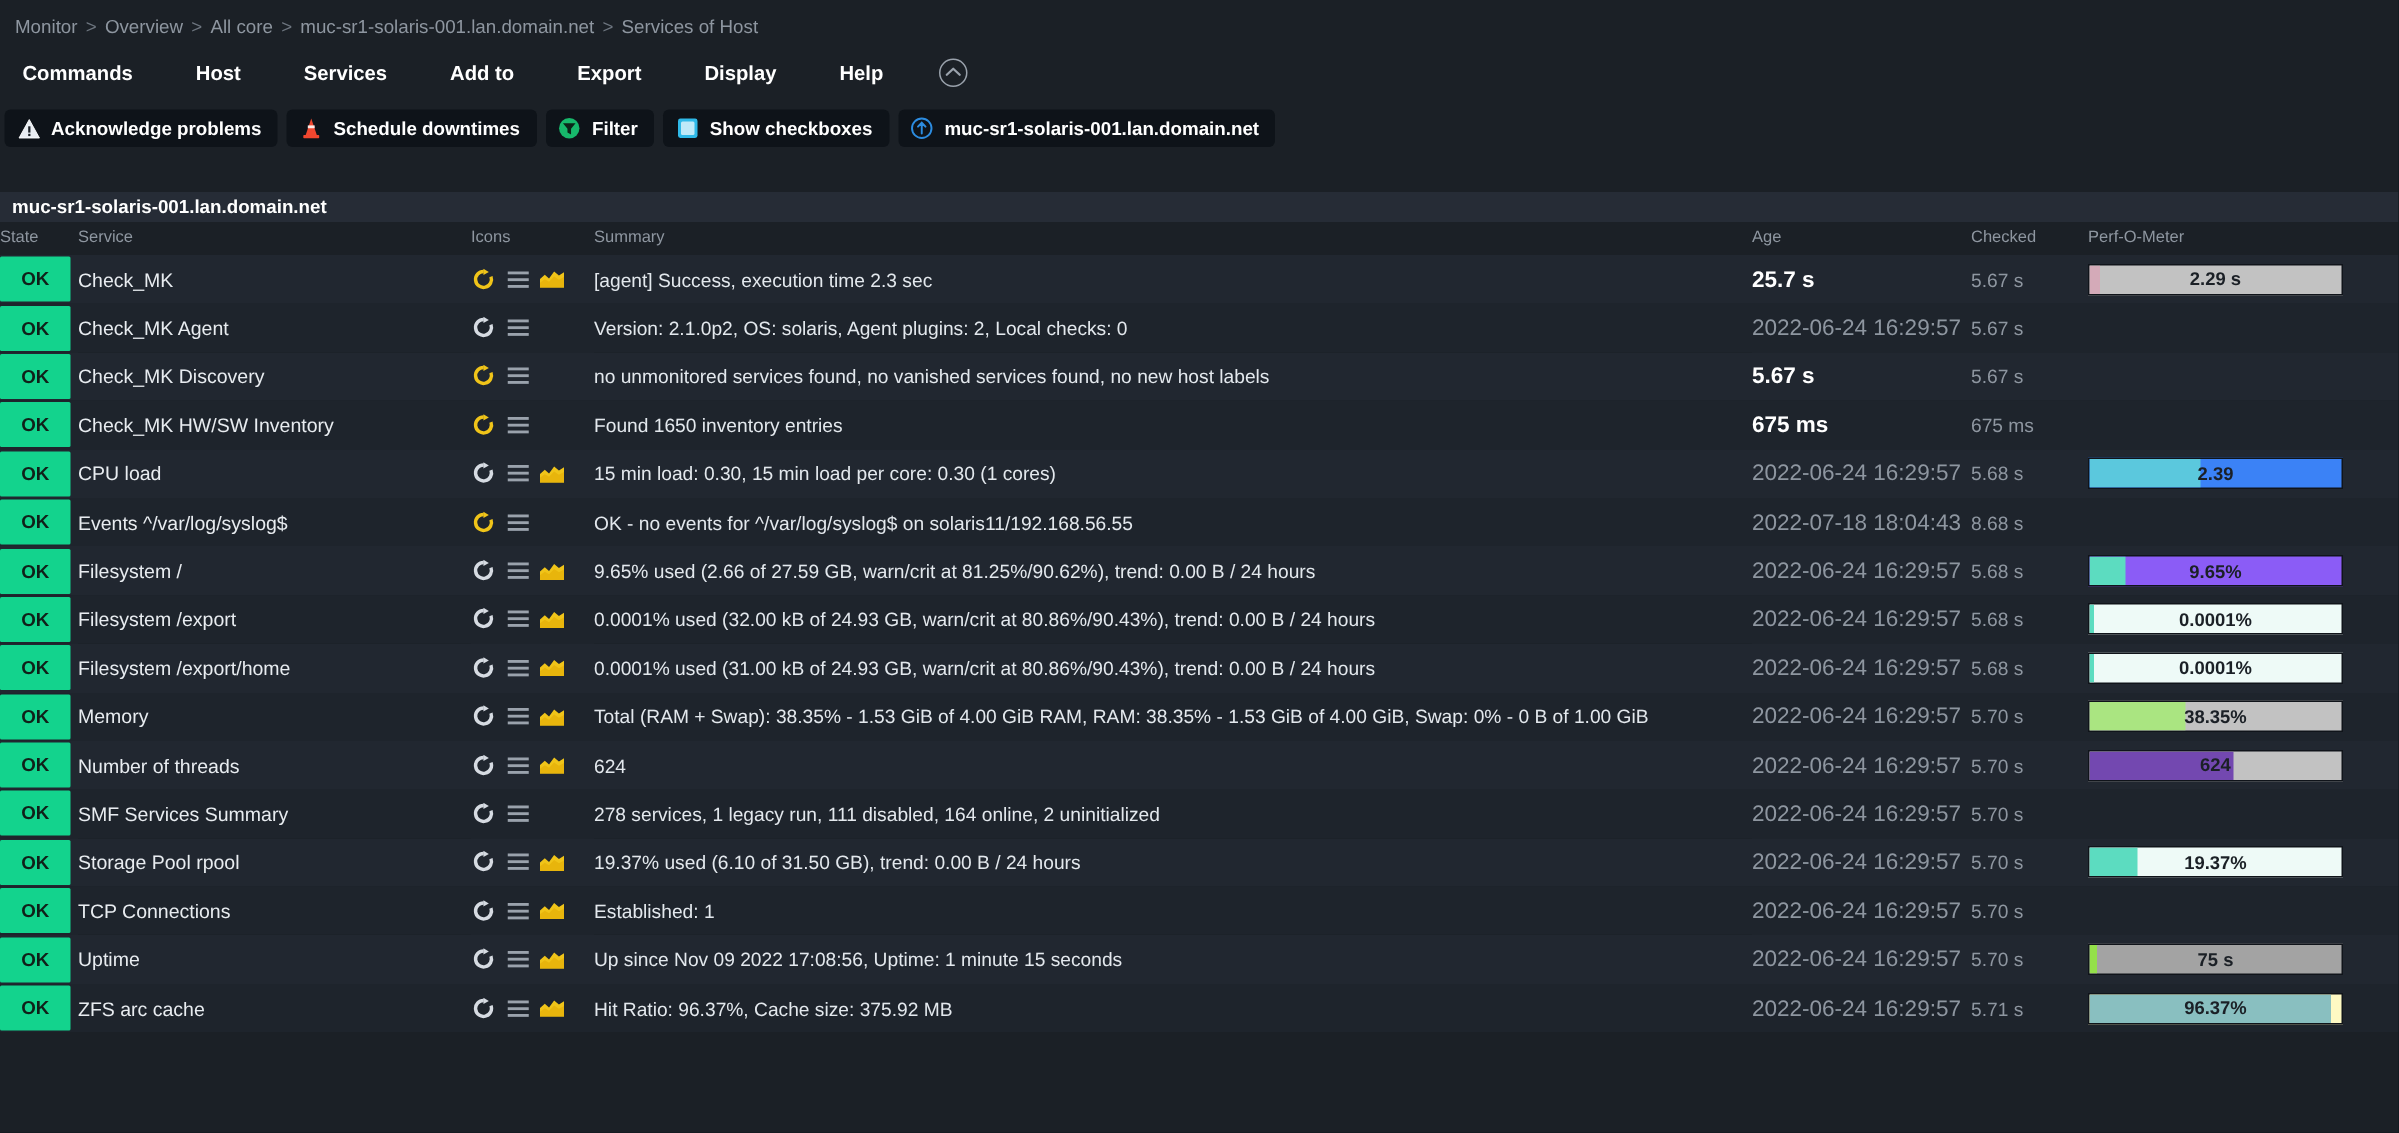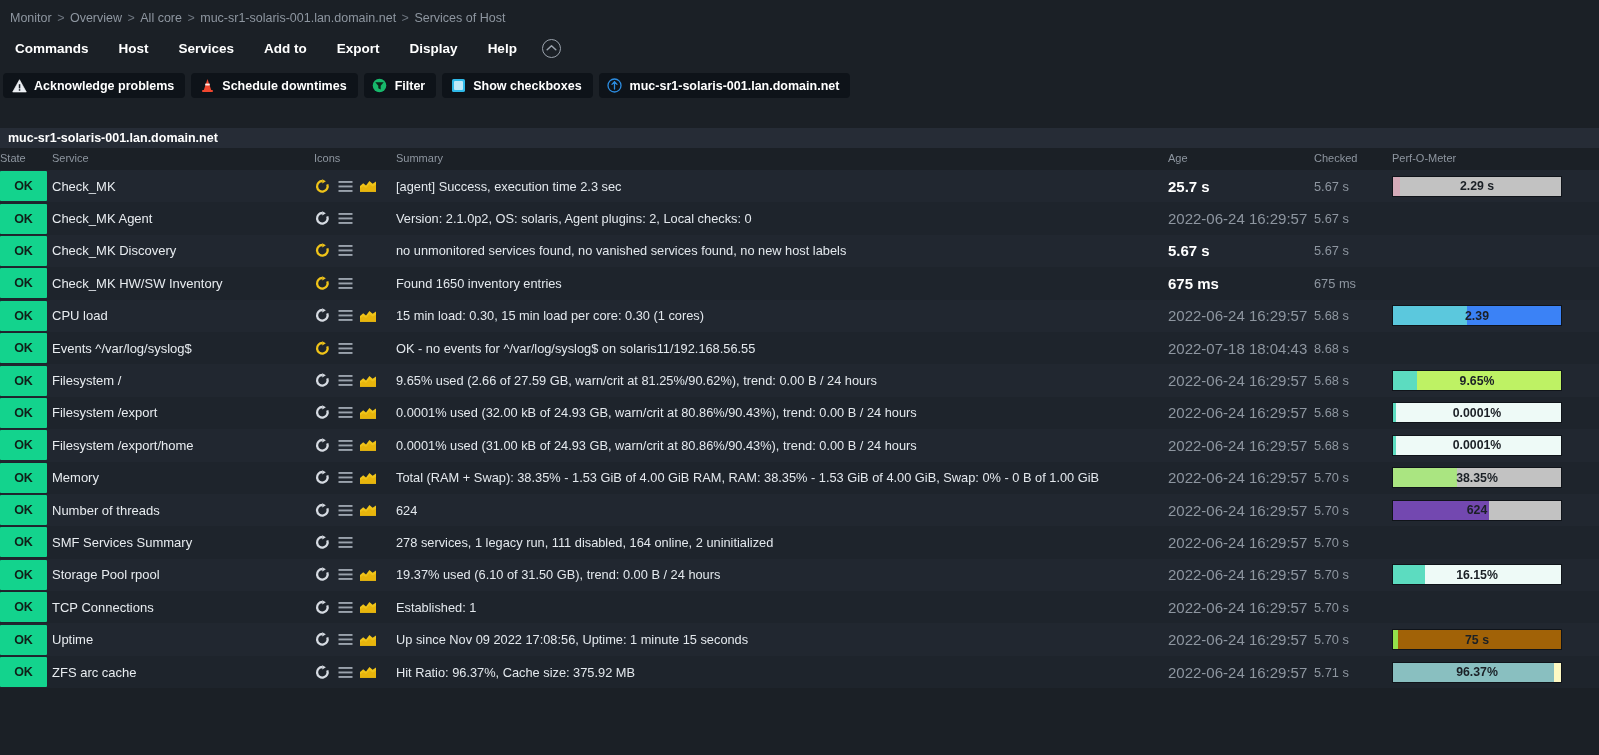--- a/index.html
+++ b/index.html
@@ -19,21 +19,21 @@
     letter-spacing: .1px; line-height: 22px; margin: 4px 0 2px 2px;
   }
   .breadcrumb {
     color: #8e96a0; font-size: 12.5px; line-height: 16px;
     margin: 0 0 0 2px; white-space: nowrap;
   }
   .breadcrumb .sep { color: #6d757f; padding: 0 2px; }
 
   
   .menubar {
-    display: flex; align-items: center; gap: 4px;
+    display: flex; align-items: center; gap: 16px;
     height: 28px; margin-top: 8px; padding-left: 2px;
     background: #1b2026;
   }
   .menu-item {
     color: #ffffff; font-size: 13.5px; font-weight: bold;
     padding: 4px 13px 4px 13px; cursor: pointer; white-space: nowrap;
   }
   .collapse-btn {
     width: 19px; height: 19px; border-radius: 50%;
     border: 1.4px solid #9aa2ac; margin-left: 8px;
@@ -445,21 +445,21 @@
                     <path d="M0 13 V7 L3.4 4 L6.4 6.6 L10 1.6 L13.4 4.6 L17 2.2 V13 Z" fill="#f0c419"></path>
                     <path d="M0 13 V9.6 L3.4 7.2 L6.4 9 L10 5.2 L13.4 7.6 L17 5.6 V13 Z" fill="#e8b50c"></path>
                   </svg>
                 </span>
               </div>
             </td>
             <td class="summary-cell">9.65% used (2.66 of 27.59 GB, warn/crit at 81.25%/90.62%), trend: 0.00 B / 24 hours</td>
             <td class="age-cell">2022-06-24 16:29:57</td>
             <td class="checked-cell">5.68 s</td>
             <td class="perf-cell">
-              <div class="perf" style="background: #bef264;">
+              <div class="perf" style="background: #8b5cf6;">
                 <div class="fill" style="width: 14%; background: rgb(92, 220, 192);"></div>
                 <div class="lbl">9.65%</div>
               </div>
             </td>
           </tr>
           <tr class="srow even">
             <td class="state-cell">
               <div class="state-badge" style="background: rgb(19, 211, 141);">OK</div>
             </td>
             <td class="svc-name"><span>Filesystem /export</span></td>
@@ -664,21 +664,21 @@
                   </svg>
                 </span>
               </div>
             </td>
             <td class="summary-cell">19.37% used (6.10 of 31.50 GB), trend: 0.00 B / 24 hours</td>
             <td class="age-cell">2022-06-24 16:29:57</td>
             <td class="checked-cell">5.70 s</td>
             <td class="perf-cell">
               <div class="perf" style="background: rgb(238, 250, 247);">
                 <div class="fill" style="width: 19%; background: rgb(92, 220, 192);"></div>
-                <div class="lbl">16.15%</div>
+                <div class="lbl">19.37%</div>
               </div>
             </td>
           </tr>
           <tr class="srow even">
             <td class="state-cell">
               <div class="state-badge" style="background: rgb(19, 211, 141);">OK</div>
             </td>
             <td class="svc-name"><span>TCP Connections</span></td>
             <td class="icons-cell">
               <div class="icon-row">
@@ -733,21 +733,21 @@
                     <path d="M0 13 V7 L3.4 4 L6.4 6.6 L10 1.6 L13.4 4.6 L17 2.2 V13 Z" fill="#f0c419"></path>
                     <path d="M0 13 V9.6 L3.4 7.2 L6.4 9 L10 5.2 L13.4 7.6 L17 5.6 V13 Z" fill="#e8b50c"></path>
                   </svg>
                 </span>
               </div>
             </td>
             <td class="summary-cell">Up since Nov 09 2022 17:08:56, Uptime: 1 minute 15 seconds</td>
             <td class="age-cell">2022-06-24 16:29:57</td>
             <td class="checked-cell">5.70 s</td>
             <td class="perf-cell">
-              <div class="perf" style="background: #a16207;">
+              <div class="perf" style="background: #a3a3a3;">
                 <div class="fill" style="width: 3%; background: rgb(148, 224, 74);"></div>
                 <div class="lbl">75 s</div>
               </div>
             </td>
           </tr>
           <tr class="srow even">
             <td class="state-cell">
               <div class="state-badge" style="background: rgb(19, 211, 141);">OK</div>
             </td>
             <td class="svc-name"><span>ZFS arc cache</span></td>

